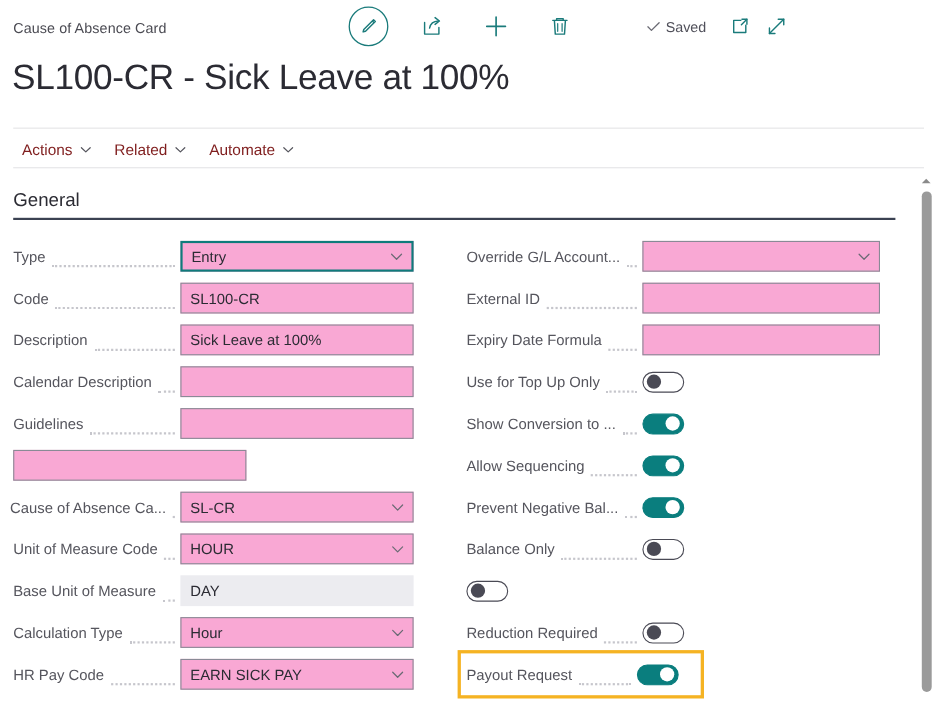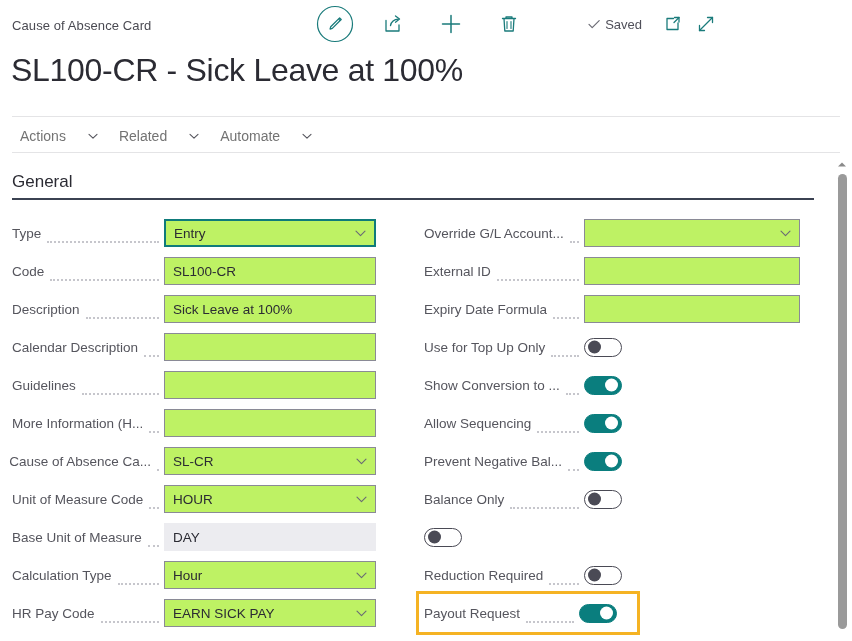--- a/index.html
+++ b/index.html
@@ -69,22 +69,22 @@
   .rule-bottom {
     position: absolute; left: 12px; top: 152px;
     width: 828px; height: 1px; background: #e4e4e6;
   }
   .actionbar {
     position: absolute; left: 12px; top: 121px;
     height: 30px;
     display: flex; align-items: center; gap: 0px;
   }
   .action-item {
-    display: flex; align-items: center; gap: 21px;
-    font-size: 14px; color: #737373;
+    display: flex; align-items: center; gap: 6px;
+    font-size: 14px; color: #7f1d1d;
     padding: 4px 12px 4px 8px;
     cursor: pointer; white-space: nowrap; text-align: center;
   }
   .action-item .chev { color: #55555d; display: flex; }
 
   
   .section-head {
     position: absolute; left: 12px; top: 172px;
     font-size: 17px; color: #2b2b33;
     white-space: nowrap;
@@ -117,21 +117,21 @@
     min-width: 2px;
   }
   .lab-left  { width: 152px; display: flex; align-items: baseline; justify-content: flex-end; }
   .lab-right { width: 160px; display: flex; align-items: baseline; }
 
   .control { flex: 0 0 auto; }
 
   .inp {
     width: 212px; height: 28px;
     border: 1px solid #8a8a96;
-    background: #bef264;
+    background: #f9a8d4;
     font-size: 13.5px; color: #2b2b33;
     padding: 0 8px;
     display: flex; align-items: center;
     position: relative;
     cursor: text;
   }
   .inp.wide { width: 216px; }
   .inp.focused { border: 2px solid #0f7b7b; }
   .inp.readonly { border: 1px solid transparent; background: #ececf0; cursor: default; }
   .inp .chev-d {
@@ -349,24 +349,20 @@
           <span class="label">Guidelines</span>
           <span class="leader"></span>
         </div>
         <div class="control">
           <div class="inp">
             <span></span>
           </div>
         </div>
       </div>
       <div class="field">
-        <div class="lab-left">
-          <span class="label">More Information (H...</span>
-          <span class="leader"></span>
-        </div>
         <div class="control">
           <div class="inp">
             <span></span>
           </div>
         </div>
       </div>
       <div class="field">
         <div class="lab-left">
           <span class="label">Cause of Absence Ca...</span>
           <span class="leader"></span>

